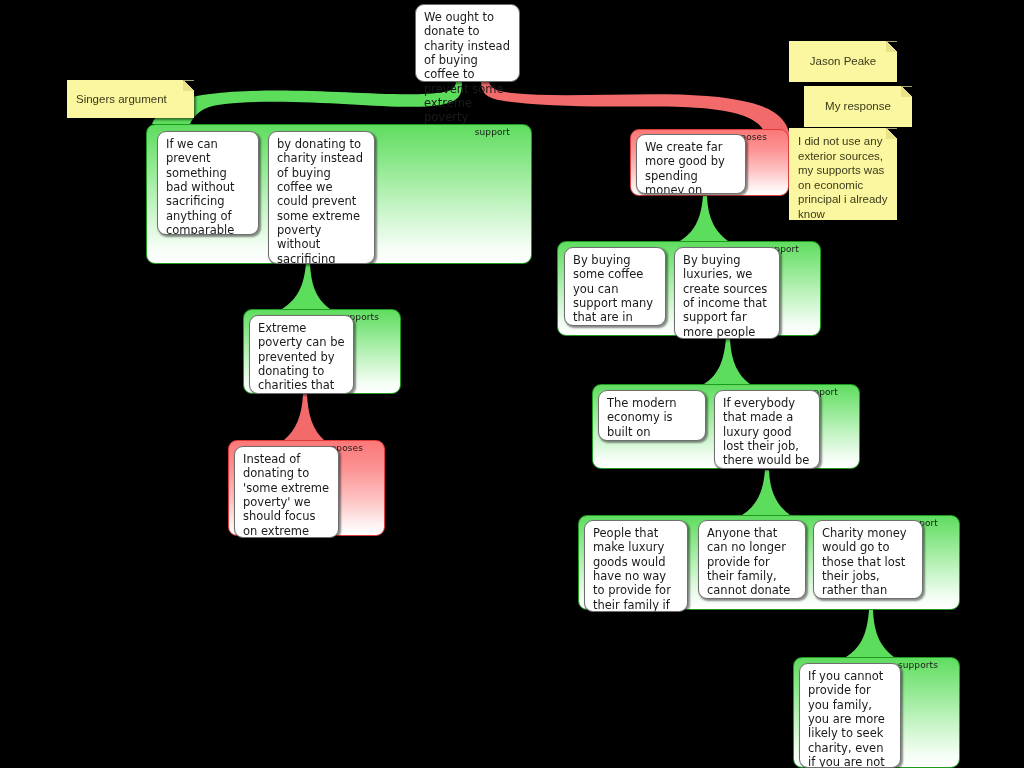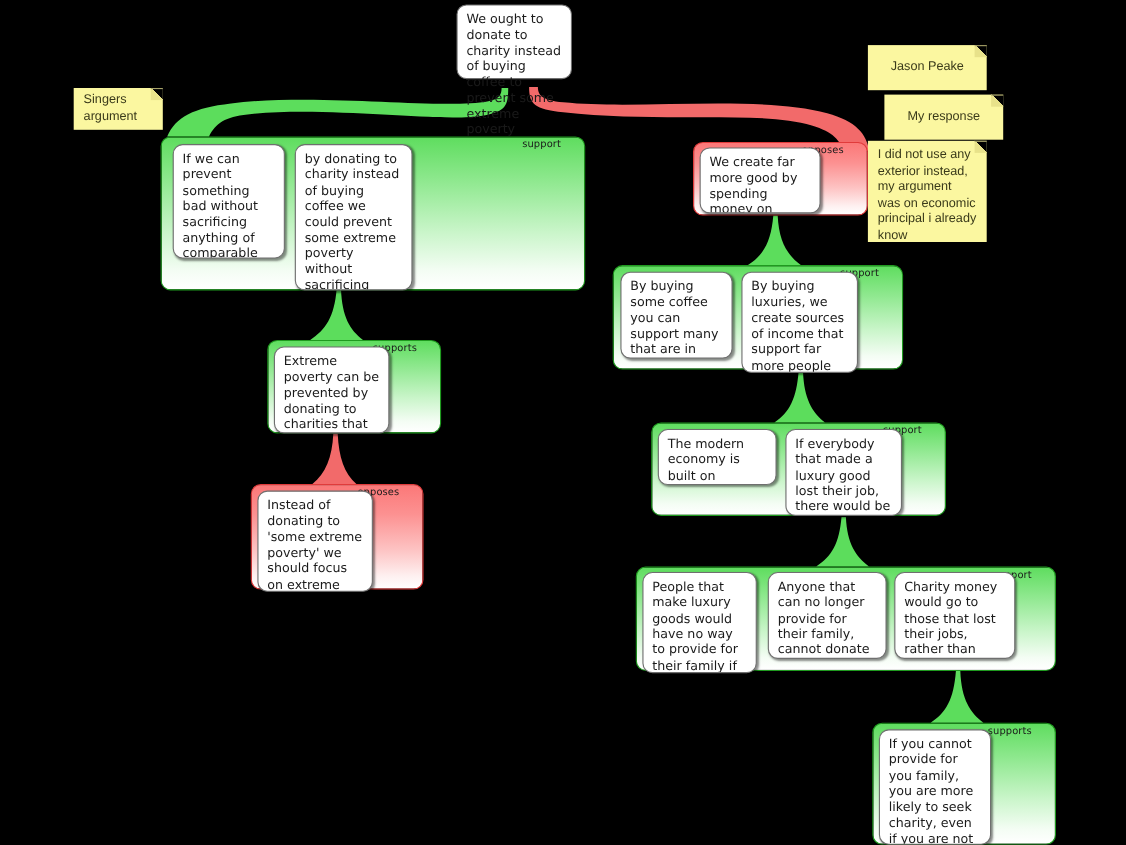--- a/index.html
+++ b/index.html
@@ -101,41 +101,41 @@
 
     <path fill="#5cdd5c" d="M 306,263 L 310,263 C 311,288 318,300 330,309 L 282,309 C 296,300 304,288 306,263 Z"></path>
     <path fill="#f26a6a" d="M 303,394 L 307,394 C 308,416 313,430 324,440 L 284,440 C 296,430 302,416 303,394 Z"></path>
 
     <path fill="#5cdd5c" d="M 703,196 L 707,196 C 708,220 716,232 728,241 L 680,241 C 694,232 701,220 703,196 Z"></path>
     <path fill="#5cdd5c" d="M 726,338 L 730,338 C 731,362 738,375 750,384 L 704,384 C 718,375 724,362 726,338 Z"></path>
     <path fill="#5cdd5c" d="M 765,470 L 769,470 C 770,494 778,506 790,515 L 742,515 C 756,506 763,494 765,470 Z"></path>
     <path fill="#5cdd5c" d="M 869,610 L 873,610 C 874,636 882,648 894,657 L 846,657 C 860,648 867,636 869,610 Z"></path>
   </svg>
 
-  <div class="root" style="left:415px;top:4px;width:105px;height:68px;">
+  <div class="root" style="left:415px;top:4px;width:105px;height:78px;">
     <span>We ought to donate to charity instead of buying coffee to prevent some extreme poverty</span>
   </div>
 
-  <div class="sticky" style="left:67px;top:80px;width:81px;height:38px;display:flex;align-items:center;">
+  <div class="sticky" style="left:67px;top:80px;width:127px;height:38px;display:flex;align-items:center;">
     <span>Singers argument</span>
     <span class="fold"></span>
   </div>
 
   <div class="sticky center" style="left:789px;top:41px;width:108px;height:41px;">
     <span>Jason Peake</span>
     <span class="fold"></span>
   </div>
 
   <div class="sticky center" style="left:804px;top:86px;width:108px;height:41px;">
     <span>My response</span>
     <span class="fold"></span>
   </div>
 
   <div class="sticky" style="left:789px;top:128px;width:108px;height:92px;">
-    <span>I did not use any exterior instead, my argument was on economic principal i already know</span>
+    <span>I did not use any exterior sources, my supports was on economic principal i already know</span>
     <span class="fold"></span>
   </div>
 
   <div class="group support" style="left:146px;top:124px;width:386px;height:140px;">
     <span class="group-label">support</span>
   </div>
   <div class="node" style="left:157px;top:131px;width:102px;height:104px;">
     <span>If we can prevent something bad without sacrificing anything of comparable significance we ought to do it</span>
   </div>
   <div class="node" style="left:268px;top:131px;width:107px;height:133px;">

